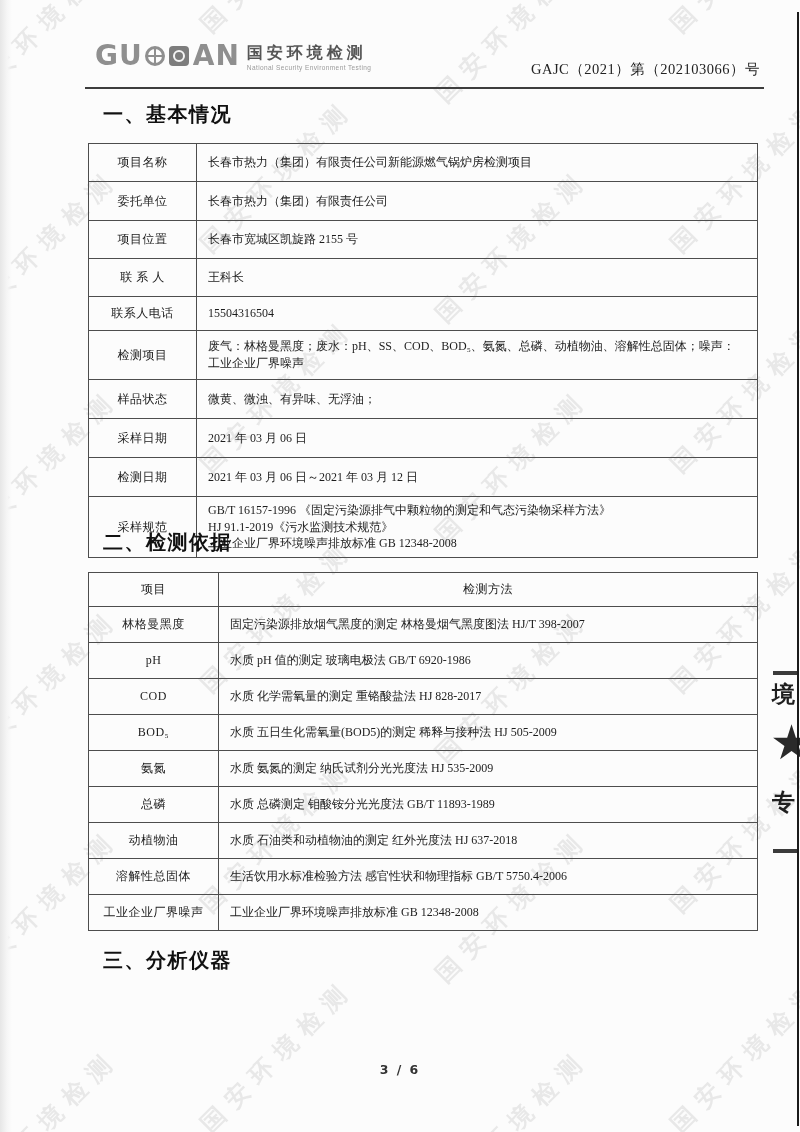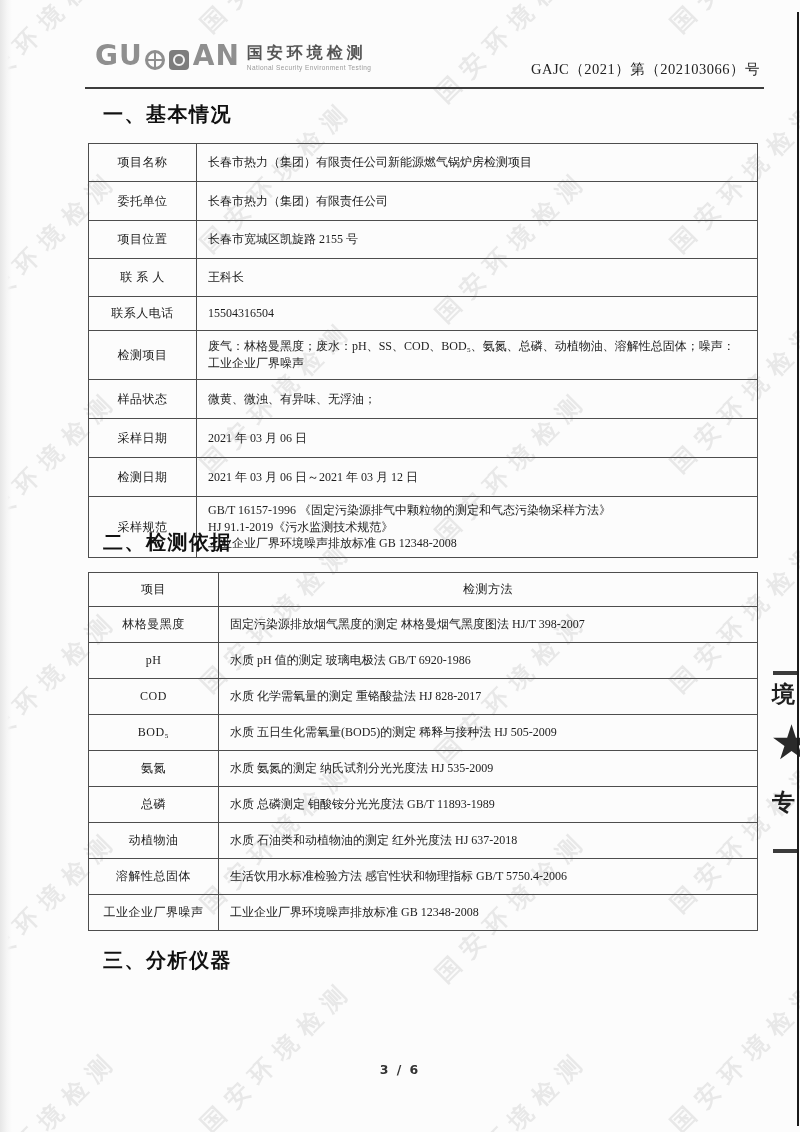--- a/index.html
+++ b/index.html
@@ -12,21 +12,21 @@
   .edge-left{position:absolute;left:0;top:0;bottom:0;width:12px;
     background:linear-gradient(to right,#e6e6e6,#f6f6f6 60%,rgba(252,252,252,0));z-index:3;}
   .edge-right-line{position:absolute;right:1px;top:12px;bottom:6px;width:2px;background:#1b1b1b;z-index:4;}
   
   .watermark-layer{position:absolute;inset:0;z-index:0;pointer-events:none;}
   .wm-tile{position:absolute;transform:rotate(-45deg);white-space:nowrap;
     font-size:24px;font-weight:700;letter-spacing:10px;color:rgba(130,130,130,0.16);}
   
   .header-rule{position:absolute;left:85px;top:87px;width:679px;height:2px;background:#3d3d3d;z-index:1;}
   .logo{position:absolute;left:95px;top:42px;display:flex;align-items:flex-start;z-index:1;}
-  .logo-mark{display:flex;align-items:flex-end;font-family:"DejaVu Sans","Liberation Sans",sans-serif;
+  .logo-mark{display:flex;align-items:center;font-family:"DejaVu Sans","Liberation Sans",sans-serif;
     font-weight:900;font-size:28px;line-height:1;color:#8f8f8f;letter-spacing:1px;}
   .logo-globe-icon{display:inline-block;width:20px;height:20px;border:3px solid #8f8f8f;border-radius:50%;
     margin:0 2px;position:relative;box-sizing:border-box;}
   .logo-globe-icon:before{content:"";position:absolute;left:50%;top:0;bottom:0;width:2px;background:#8f8f8f;transform:translateX(-50%);}
   .logo-globe-icon:after{content:"";position:absolute;top:50%;left:0;right:0;height:2px;background:#8f8f8f;transform:translateY(-50%);}
   .logo-gear-badge{display:inline-block;width:20px;height:20px;background:#7d7d7d;border-radius:4px;
     margin:0 4px 0 2px;position:relative;}
   .logo-gear-badge:before{content:"";position:absolute;inset:4px;border:2.5px solid #f5f5f5;border-radius:50%;}
   .logo-names{margin-left:7px;padding-top:1px;}
   .logo-cn{font-size:16px;font-weight:bold;color:#555;letter-spacing:4px;line-height:1.2;}

